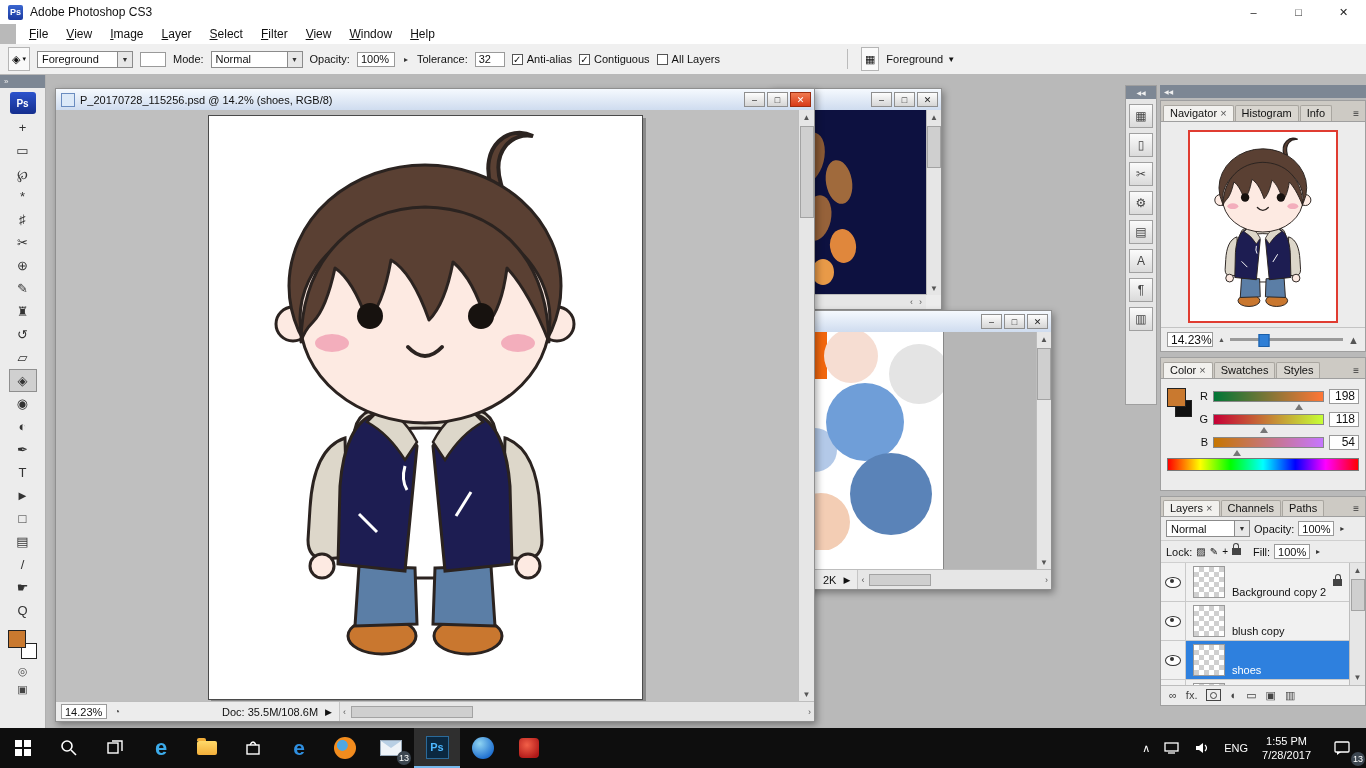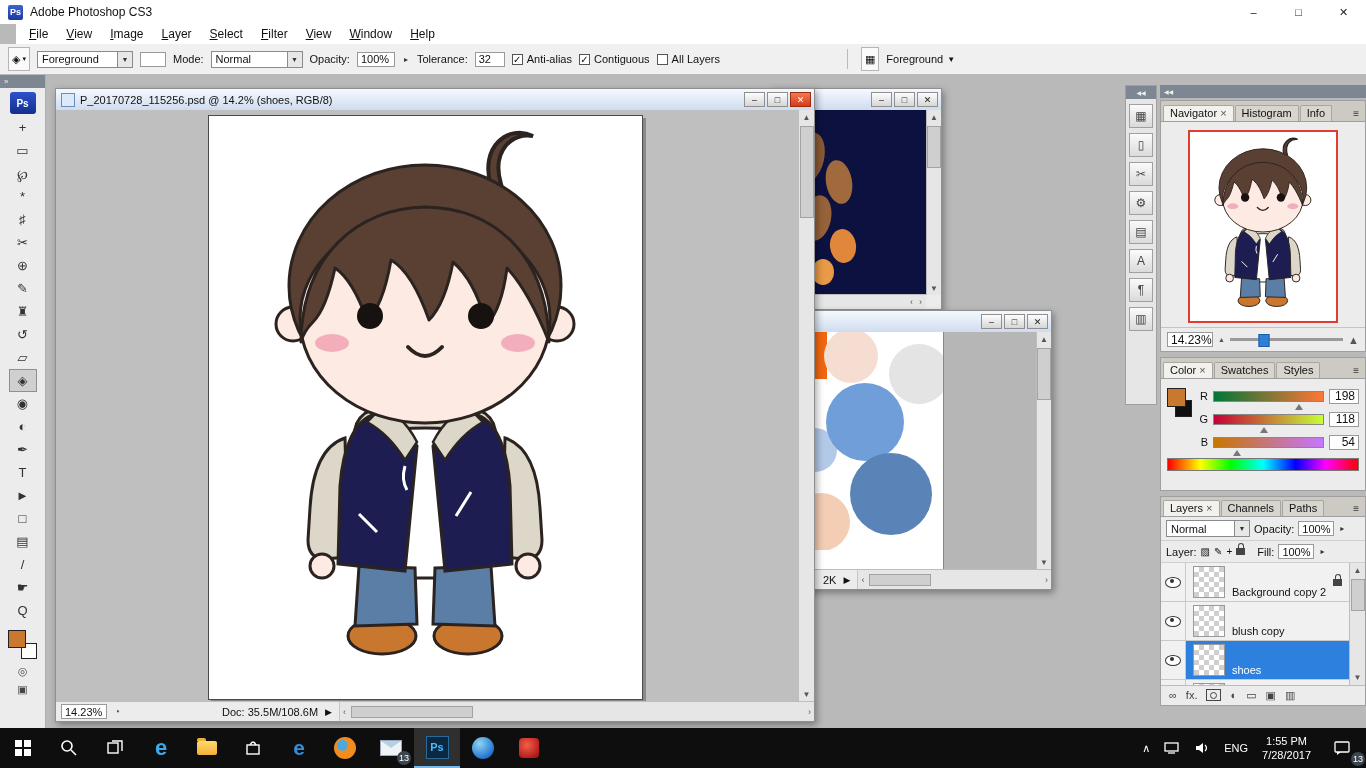--- a/index.html
+++ b/index.html
@@ -532,21 +532,21 @@
         <span>Normal</span>
         <span class="dd-arrow">▼</span>
       </div>
       <span>Opacity:</span>
       <div class="inset" style="width:36px">
         <span>100%</span>
       </div>
       <span class="spin">▸</span>
     </div>
     <div class="l-controls">
-      <span>Layer:</span>
+      <span>Lock:</span>
       <span style="font-size:10px">▨</span>
       <span style="font-size:10px">✎</span>
       <span style="font-size:10px">+</span>
       <span class="mini-lock" style="margin:0"></span>
       <span style="margin-left:8px">Fill:</span>
       <div class="inset" style="width:36px">
         <span>100%</span>
       </div>
       <span class="spin">▸</span>
     </div>

